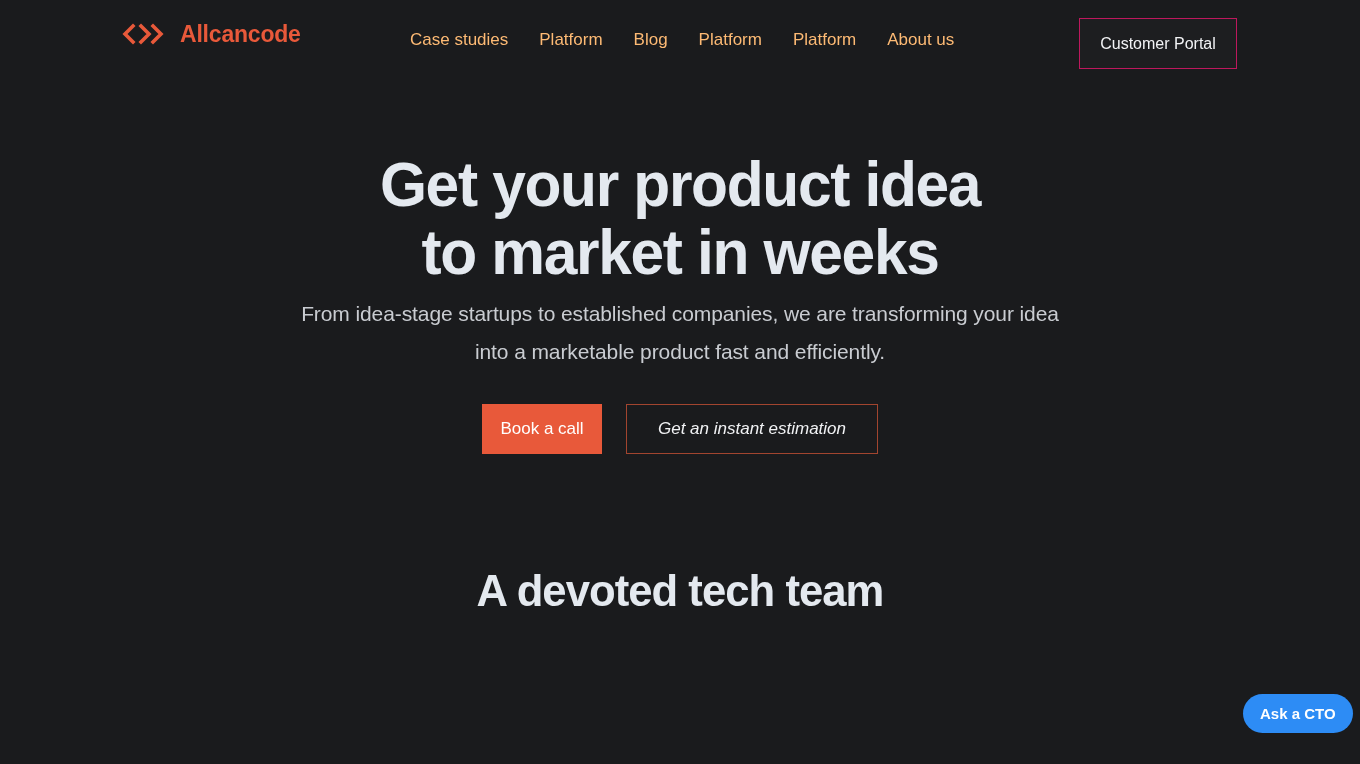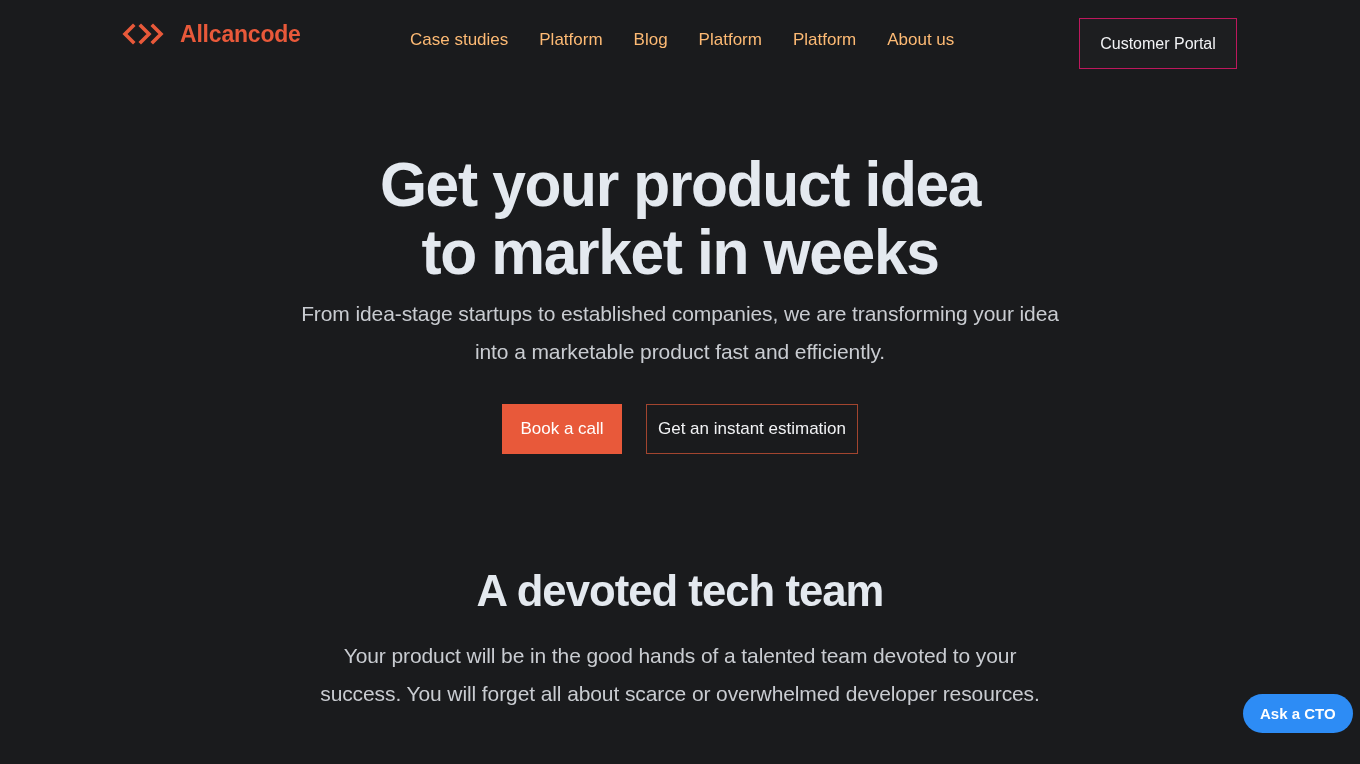--- a/index.html
+++ b/index.html
@@ -144,32 +144,33 @@
     font-size: 17px;
     font-family: "Liberation Sans", sans-serif;
     cursor: pointer;
     display: flex;
     align-items: center;
     justify-content: center;
     white-space: nowrap;
   }
 
   .btn-secondary {
-    width: 212px;
+    width: 252px;
     height: 50px;
     background: transparent;
     border: 1px solid #a2452f;
     color: #f1f2f4;
     font-size: 17px;
     font-family: "Liberation Sans", sans-serif;
     cursor: pointer;
     display: flex;
     align-items: center;
     justify-content: center;
     white-space: nowrap;
+    font-style: italic;
   }
 
   
   .section-team {
     position: absolute;
     top: 565px;
     left: 0;
     width: 1360px;
     text-align: center;
   }
@@ -257,18 +258,17 @@
 
     <div class="cta-row">
       <button class="btn-primary">Book a call</button>
       <button class="btn-secondary">Get an instant estimation</button>
     </div>
 
   </section>
 
   <section class="section-team">
     <h2 class="section-title">A devoted tech team</h2>
-    <p class="section-sub">Your product will be in the good hands of a talented team devoted to your success. You will forget all about scarce or overwhelmed developer resources.</p>
   </section>
 
   <button class="chat-widget">Ask a CTO</button>
 
 </div>
 
 </body></html>

